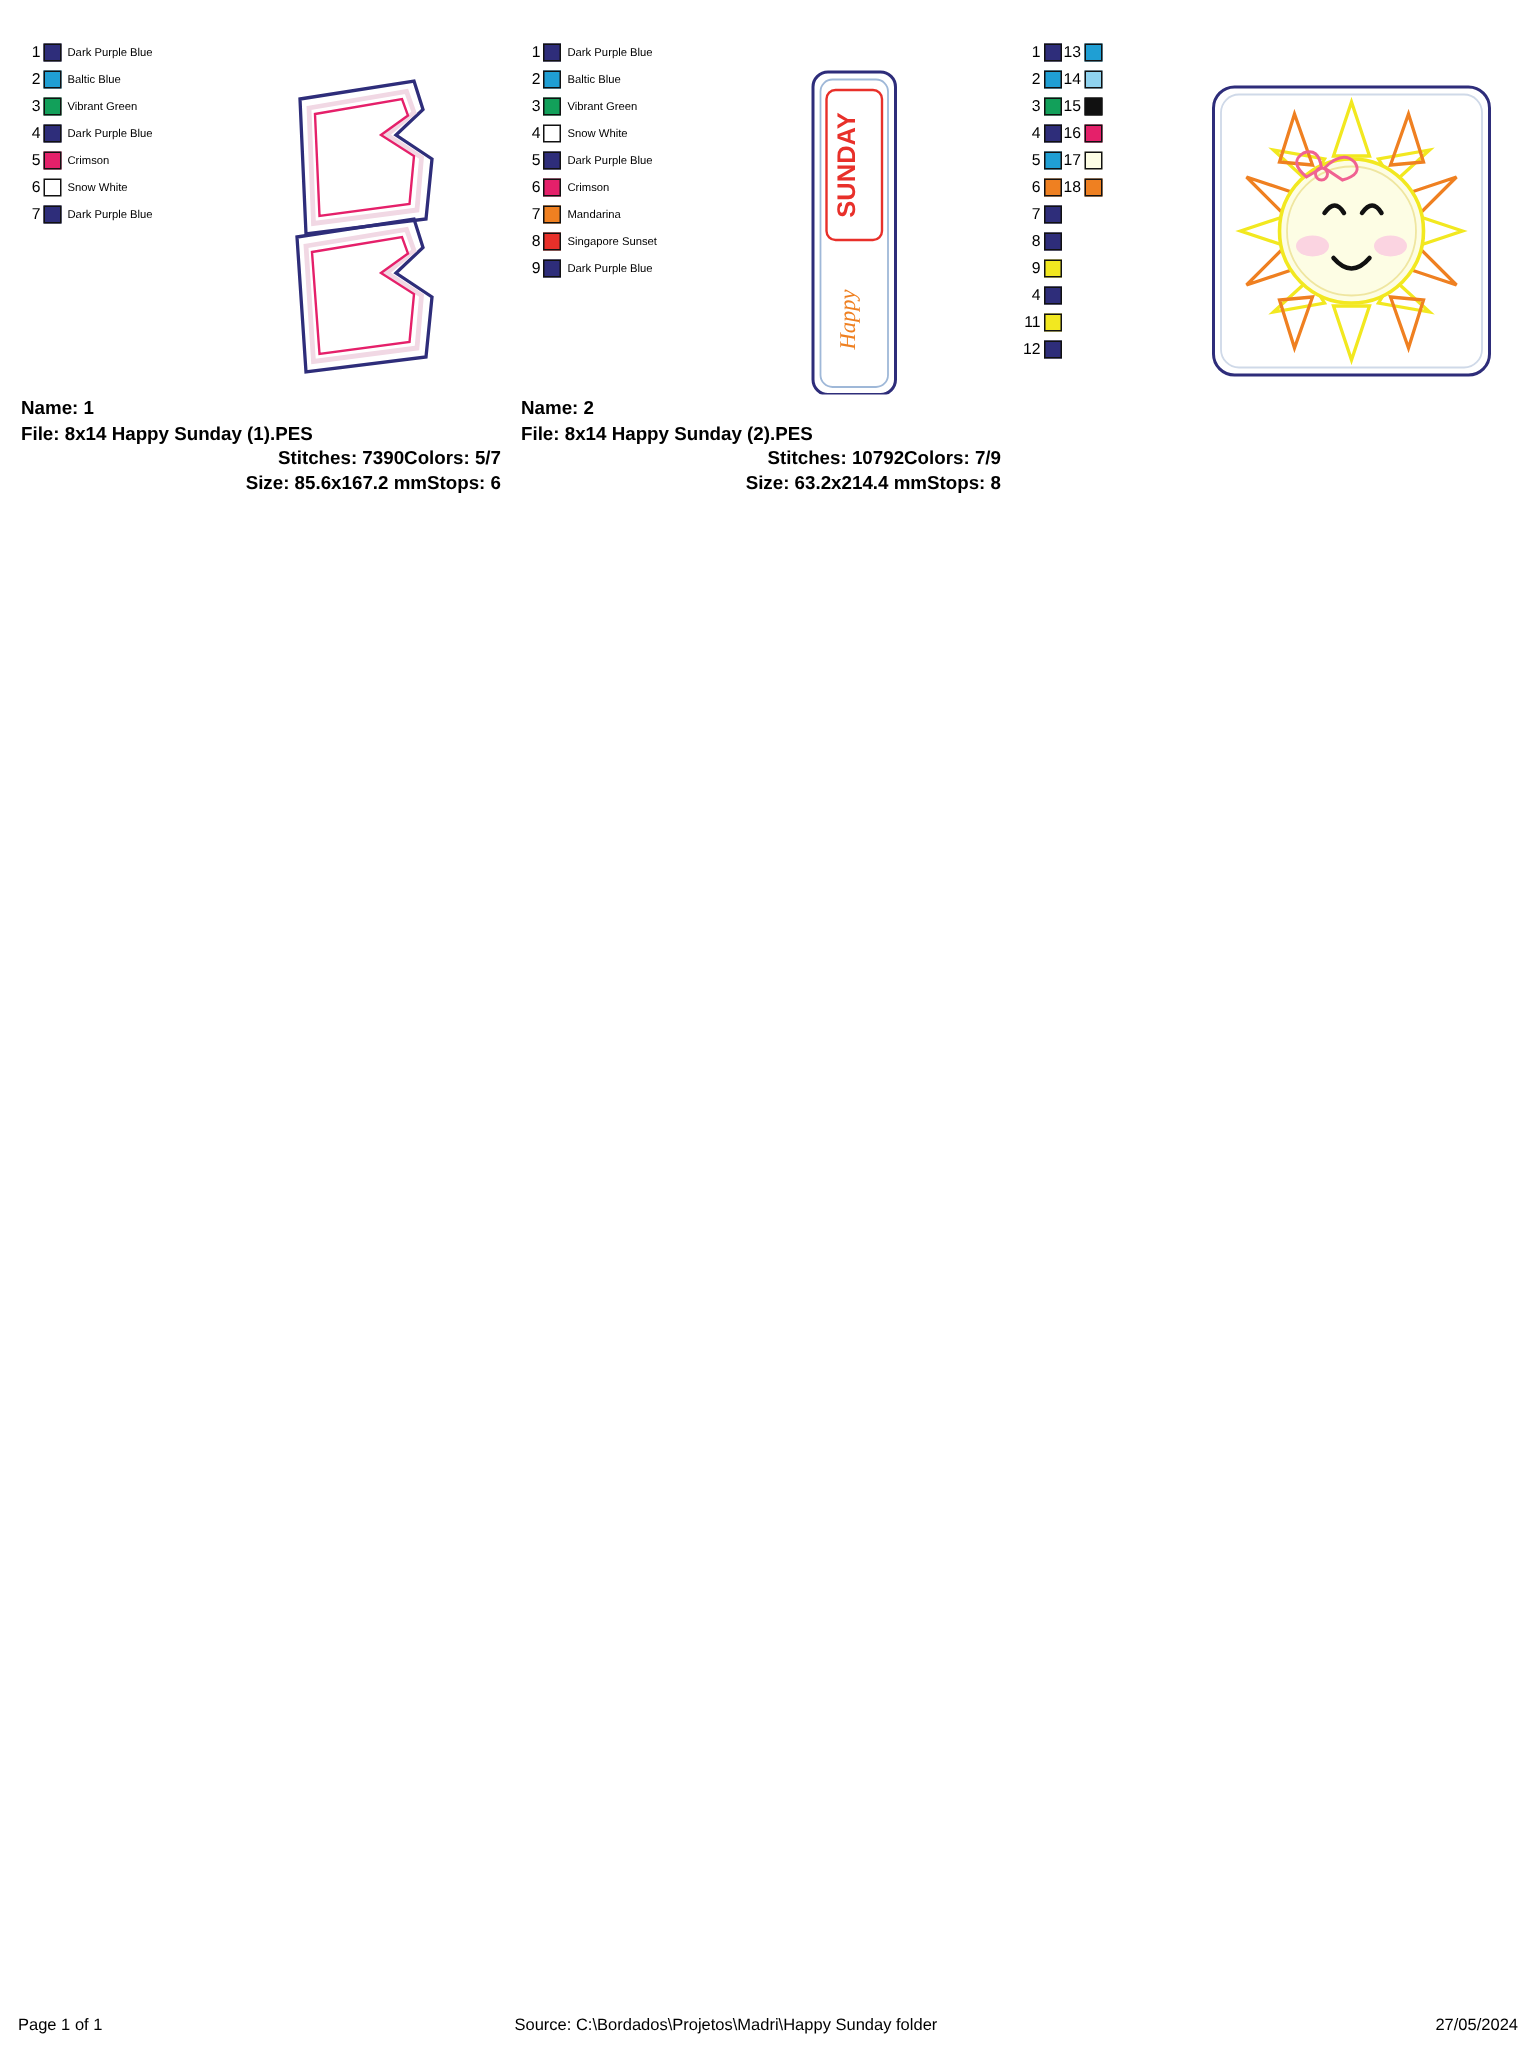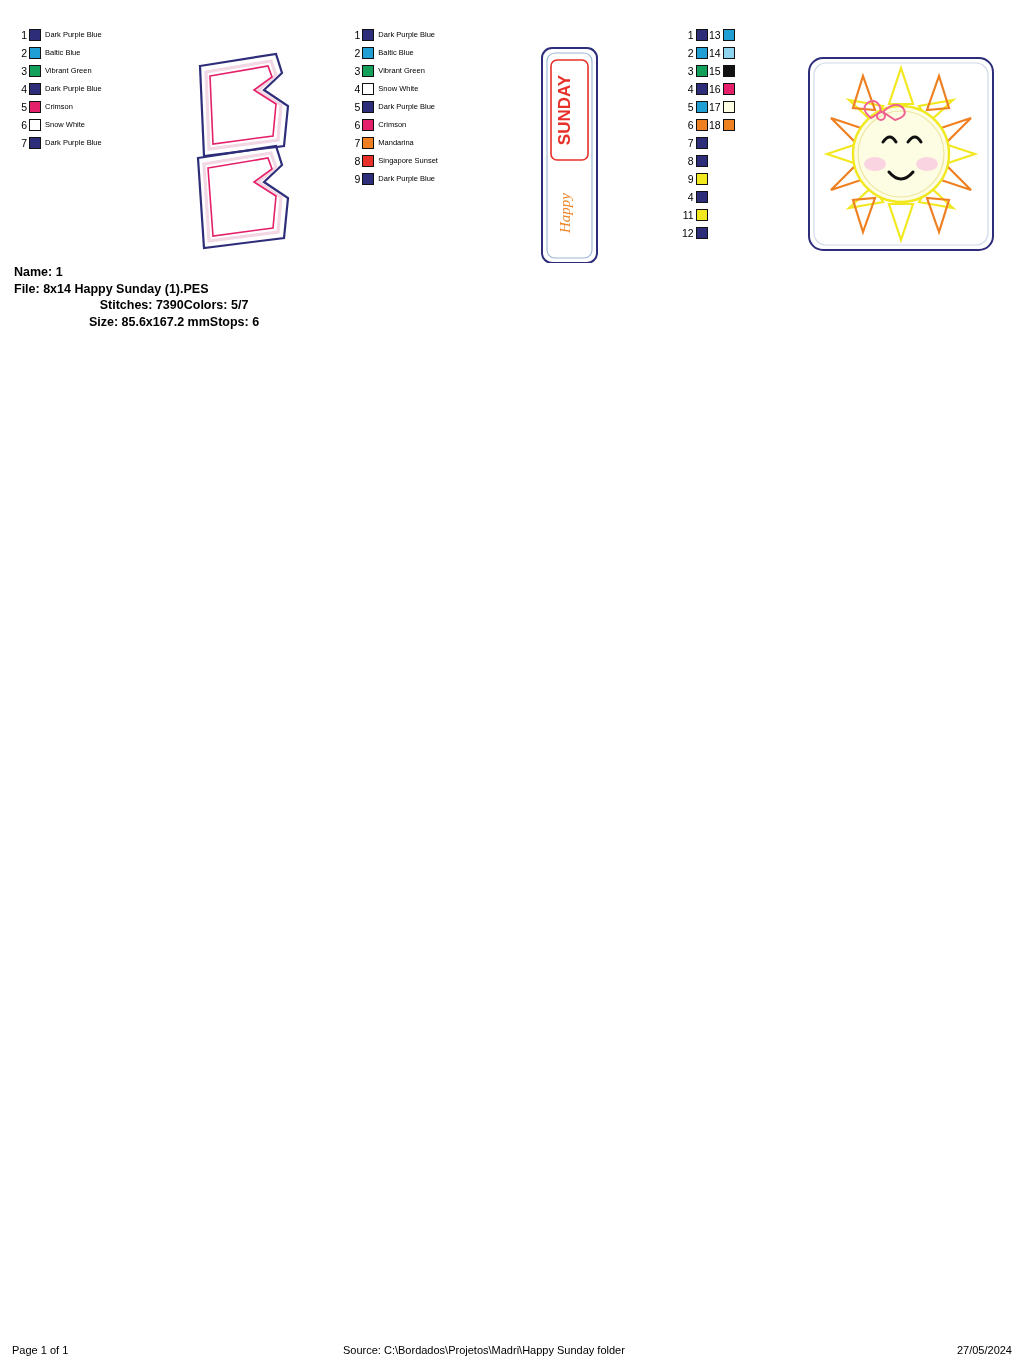--- a/index.html
+++ b/index.html
@@ -78,21 +78,21 @@
     left: 0;
     top: 246px;
     width: 320px;
     font-size: 12.5px;
     font-weight: bold;
     line-height: 16.5px;
   }
   .info .line { display: block; }
   .info .split {
     display: flex;
-    justify-content: center;
+    justify-content: flex-end;
   }
   .footer {
     position: absolute;
     bottom: 14px;
     left: 0;
     width: 1024px;
     font-size: 11px;
     display: flex;
     justify-content: space-between;
     padding: 0 8px;
@@ -230,20 +230,32 @@
       <div class="art" style="left:170px; top:20px;">
         <svg width="130" height="225" viewBox="0 0 130 225">
           <rect x="25" y="10" width="55" height="215" rx="10" fill="#ffffff" stroke="#2e2d7a" stroke-width="2"></rect>
           <rect x="30" y="15" width="45" height="205" rx="8" fill="none" stroke="#9fb8d8" stroke-width="1.2"></rect>
           <rect x="34" y="22" width="37" height="100" rx="6" fill="#ffffff" stroke="#e8302a" stroke-width="1.6"></rect>
           <text x="53" y="72" fill="#e8302a" font-family="'Liberation Sans',sans-serif" font-size="17" font-weight="bold" text-anchor="middle" transform="rotate(-90 53 72)">SUNDAY</text>
           <text x="53" y="175" fill="#ef8021" font-family="'Liberation Serif',serif" font-size="15" font-style="italic" text-anchor="middle" transform="rotate(-90 53 175)">Happy</text>
         </svg>
       </div>
 
+      <div class="info">
+        <span class="line">Name: 2</span>
+        <span class="line">File: 8x14 Happy Sunday (2).PES</span>
+        <span class="split">
+          <span>Stitches: 10792</span>
+          <span>Colors: 7/9</span>
+        </span>
+        <span class="split">
+          <span>Size: 63.2x214.4 mm</span>
+          <span>Stops: 8</span>
+        </span>
+      </div>
     </div>
 
     <div class="design-block">
       <div class="colorlist">
         <div class="col">
           <div class="crow">
             <span class="cnum">1</span>
             <span class="swatch" style="background:#2e2d7a"></span>
           </div>
           <div class="crow">

